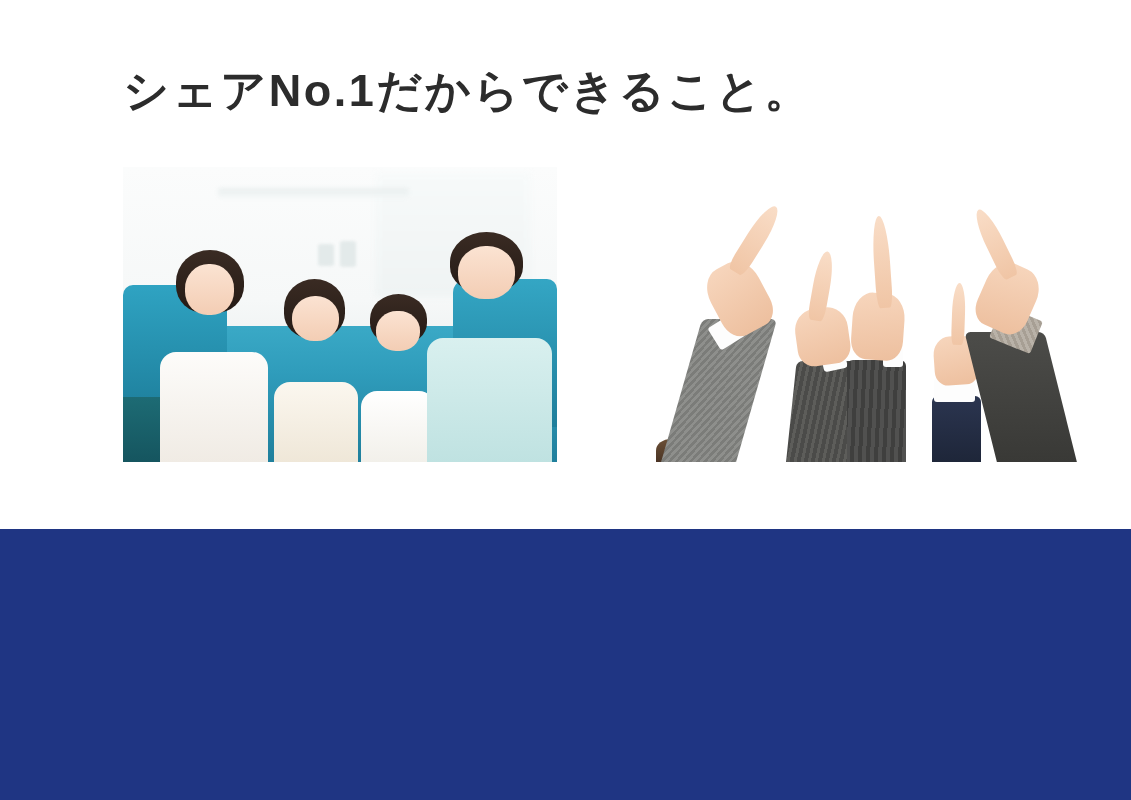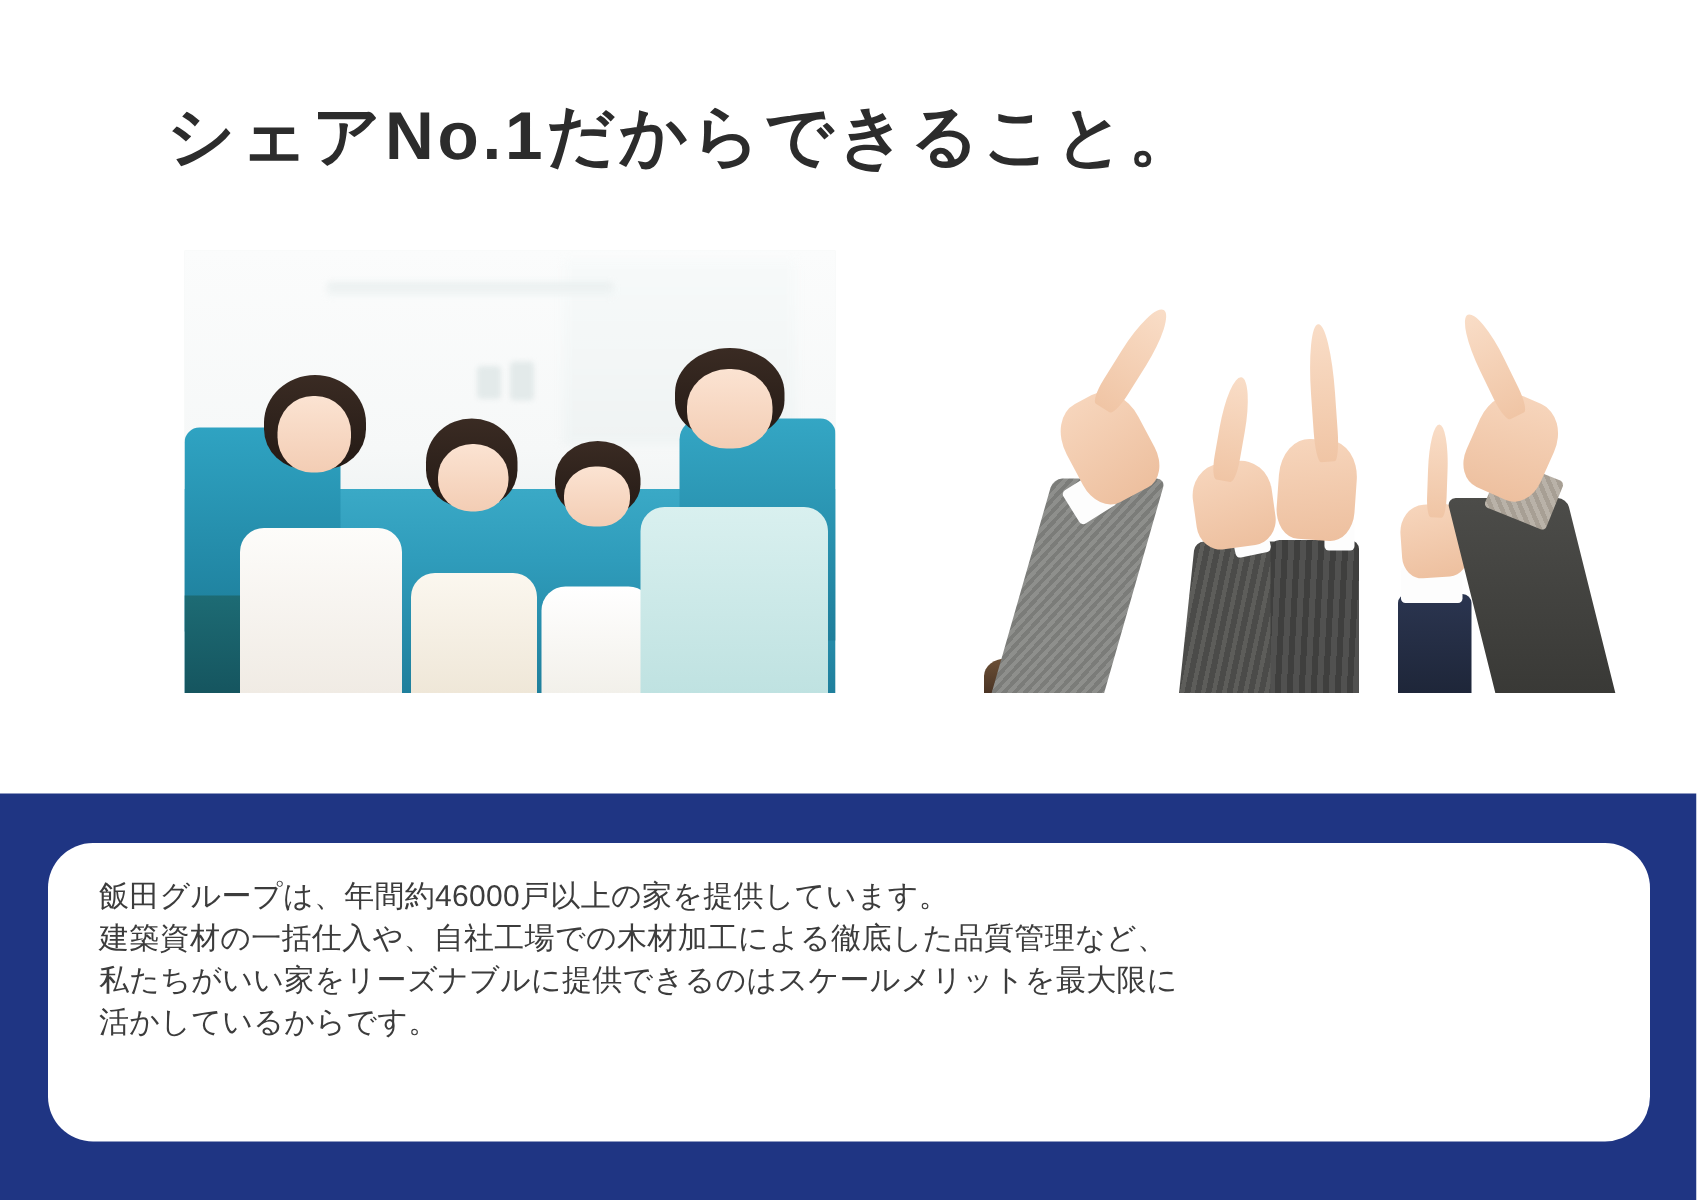--- a/index.html
+++ b/index.html
@@ -19,21 +19,21 @@
   .page {
     position: absolute;
     inset: 0;
     background: #ffffff;
   }
 
   
   .headline {
     position: absolute;
     top: 33px;
-    left: 3px;
+    left: 15px;
     width: 905px;
     text-align: center;
     font-size: 45px;
     font-weight: 700;
     letter-spacing: 0.055em;
     color: #2c2c2c;
     line-height: 1.25;
     white-space: nowrap;
   }
 
@@ -408,20 +408,14 @@
         <span class="cuff"></span>
         <span class="fist"></span>
         <span class="finger"></span>
       </div>
     </figure>
 
   </div>
 
   <div class="blue-band"></div>
 
-  <div class="desc-card">
-    <p class="desc-text">飯田グループは、年間約46000戸以上の家を提供しています。
-建築資材の一括仕入や、自社工場での木材加工による徹底した品質管理など、
-私たちがいい家をリーズナブルに提供できるのはスケールメリットを最大限に
-活かしているからです。</p>
-  </div>
 
 </div>
 
 </body></html>

